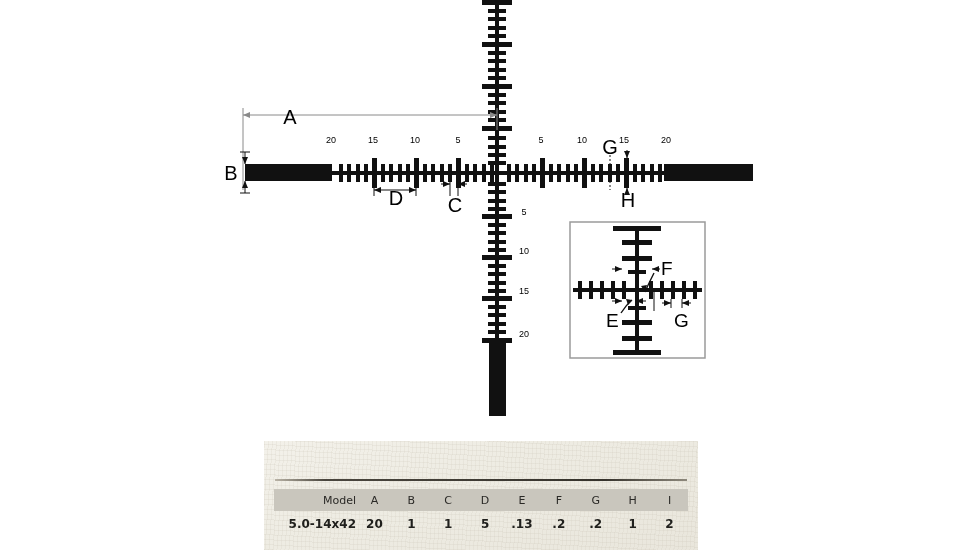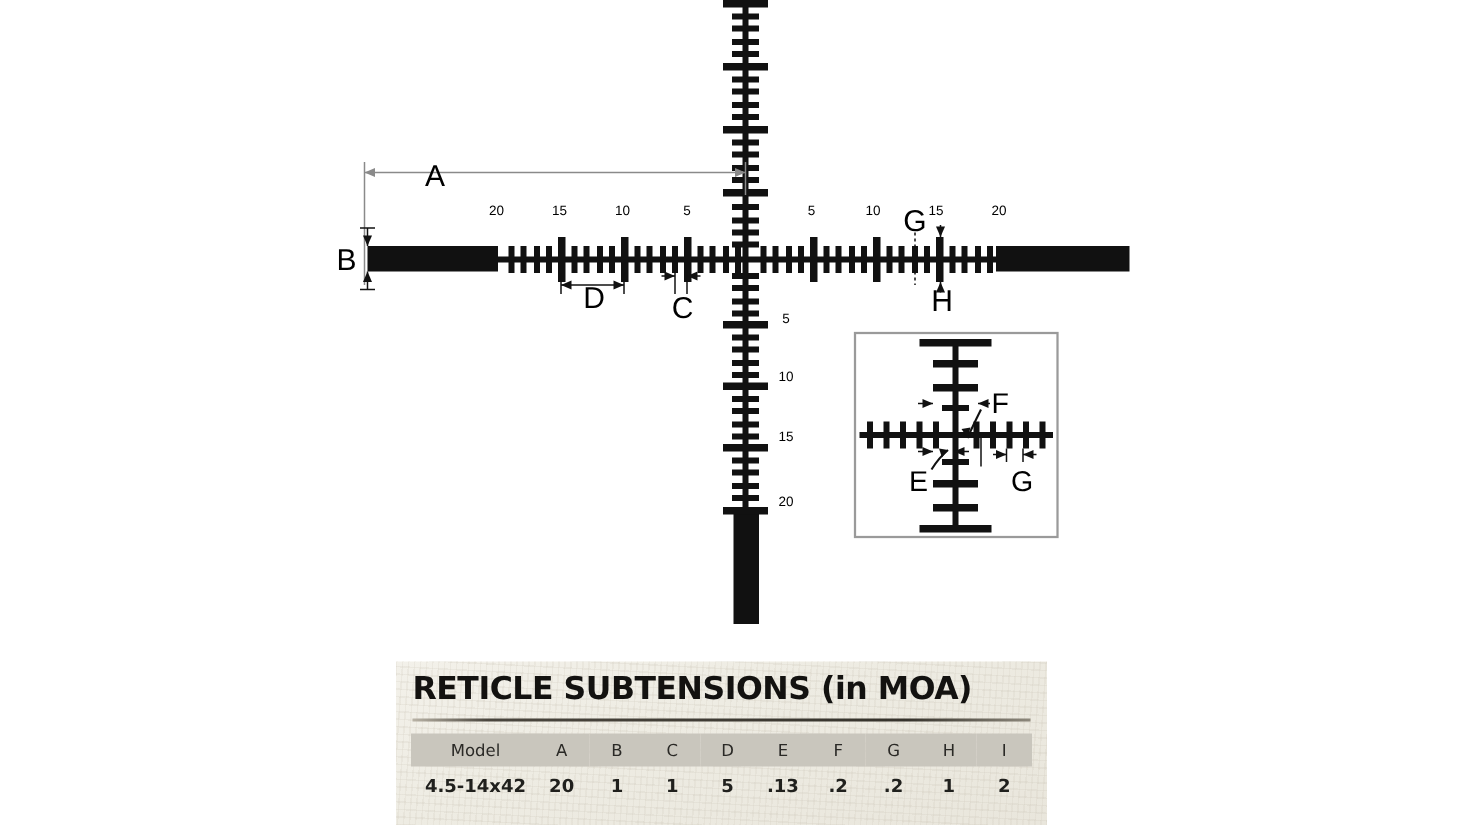--- a/index.html
+++ b/index.html
@@ -80,21 +80,21 @@
     font-weight: 600;
   }
   #subtension-grid thead tr {
     background: #c9c6bd;
   }
   #subtension-grid thead th {
     font-weight: 500;
     color: #2a2926;
   }
   #subtension-grid th.col-model, #subtension-grid td.col-model {
-    text-align: center;
+    text-align: right;
     padding-left: 4px;
     width: 78px;
   }
   #subtension-grid tbody td {
     font-weight: 700;
     font-size: 12px;
     padding-top: 2px;
   }
   #subtension-grid tbody tr {
     background: transparent;
@@ -356,41 +356,40 @@
       </g>
 
       <text class="lbl" x="661" y="275" font-size="19" text-anchor="start">F</text>
       <text class="lbl" x="606" y="327" font-size="19" text-anchor="start">E</text>
       <text class="lbl" x="674" y="327" font-size="19" text-anchor="start">G</text>
     </g>
   </svg>
 </div>
 
 <div id="subtension-table-wrap">
-  <div id="table-title">RETICLE SUBTENSIONS (in MOA)</div>
   <div id="table-rule"></div>
 
   <table id="subtension-grid">
     <thead>
       <tr>
         <th class="col-model">Model</th>
         <th>A</th>
         <th>B</th>
         <th>C</th>
         <th>D</th>
         <th>E</th>
         <th>F</th>
         <th>G</th>
         <th>H</th>
         <th>I</th>
       </tr>
     </thead>
     <tbody>
       <tr>
-        <td class="col-model">4.5-14x42</td>
+        <td class="col-model">5.0-14x42</td>
         <td>20</td>
         <td>1</td>
         <td>1</td>
         <td>5</td>
         <td>.13</td>
         <td>.2</td>
         <td>.2</td>
         <td>1</td>
         <td>2</td>
       </tr>

